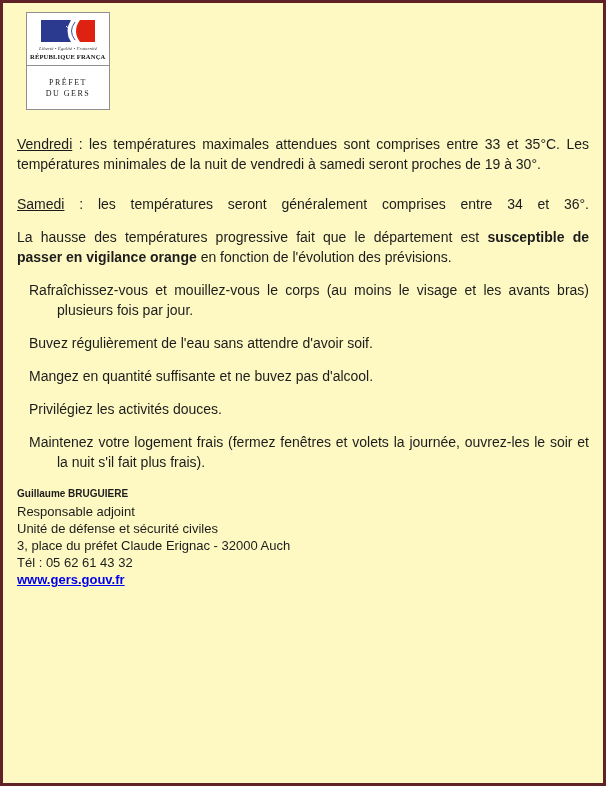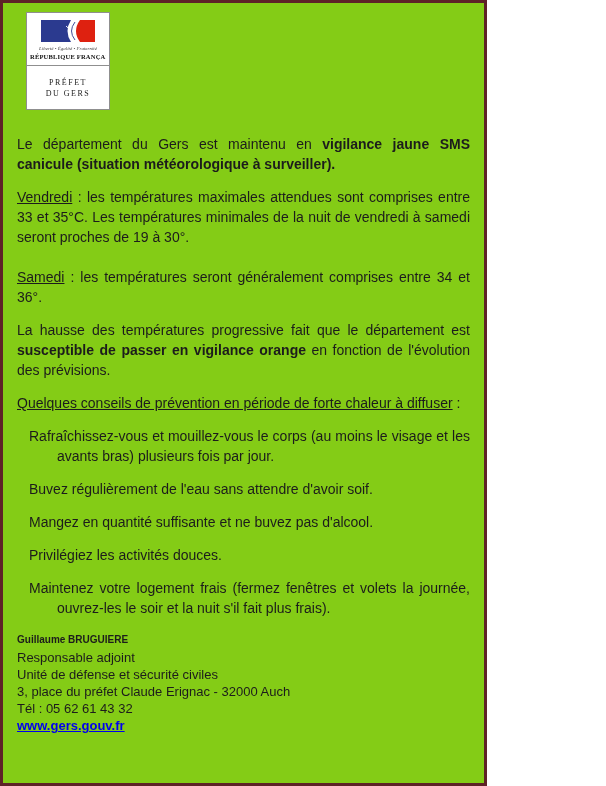--- a/index.html
+++ b/index.html
@@ -1,25 +1,25 @@
 <!DOCTYPE html>
 <html><head>
 <meta charset="utf-8">
 <style>
   html,body { margin:0; padding:0; background:#ffffff; }
   .page {
     position:relative;
-    width:487px; height:786px;
+    width:606px; height:786px;
     box-sizing:border-box;
     border:3px solid #5E2227;
     padding:7px 14px 4px 14px;
     font-family:"Liberation Sans","DejaVu Sans",sans-serif;
     font-size:14px; line-height:20px; color:#1c1c1c;
     overflow:hidden;
-    background:#84cc16;
+    background:#fef9c3;
   }
   
   .logo-block {
     width:82px;
     border:1px solid #8f8f8f;
     margin:2px 0 24px 9px;
     text-align:center;
     background:#fff;
   }
   .logo-top { padding:7px 3px 4px 3px; }
@@ -72,29 +72,27 @@
       </svg>
       <div class="motto">Liberté • Égalité • Fraternité</div>
       <div class="republic">RÉPUBLIQUE FRANÇAISE</div>
     </div>
     <div class="logo-bottom">
       <div>PRÉFET</div>
       <div>DU GERS</div>
     </div>
   </div>
 
-  <p class="para"><span>Le département du Gers est maintenu en </span><span class="b">vigilance jaune SMS canicule (situation météorologique à surveiller).</span></p>
 
   <p class="para"><span class="u">Vendredi</span><span> : </span><span>les températures maximales attendues sont comprises entre 33 et 35°C. Les températures minimales de la nuit de vendredi à samedi seront proches de 19 à 30°.</span></p>
 
   <p class="para stretch"><span class="u">Samedi</span><span> : </span><span>les températures seront généralement comprises entre 34 et 36°.</span></p>
 
   <p class="para"><span>La hausse des températures progressive fait que le département est </span><span class="b">susceptible de passer en vigilance orange</span><span> en fonction de l'évolution des prévisions.</span></p>
 
-  <p class="para"><span class="u">Quelques conseils de prévention en période de forte chaleur à diffuser</span><span> :</span></p>
 
   <p class="conseil">Rafraîchissez-vous et mouillez-vous le corps (au moins le visage et les avants bras) plusieurs fois par jour.</p>
   <p class="conseil">Buvez régulièrement de l'eau sans attendre d'avoir soif.</p>
   <p class="conseil">Mangez en quantité suffisante et ne buvez pas d'alcool.</p>
   <p class="conseil">Privilégiez les activités douces.</p>
   <p class="conseil">Maintenez votre logement frais (fermez fenêtres et volets la journée, ouvrez-les le soir et la nuit s'il fait plus frais).</p>
 
 
   <div class="sig">
     <div class="sig-name">Guillaume BRUGUIERE</div>

